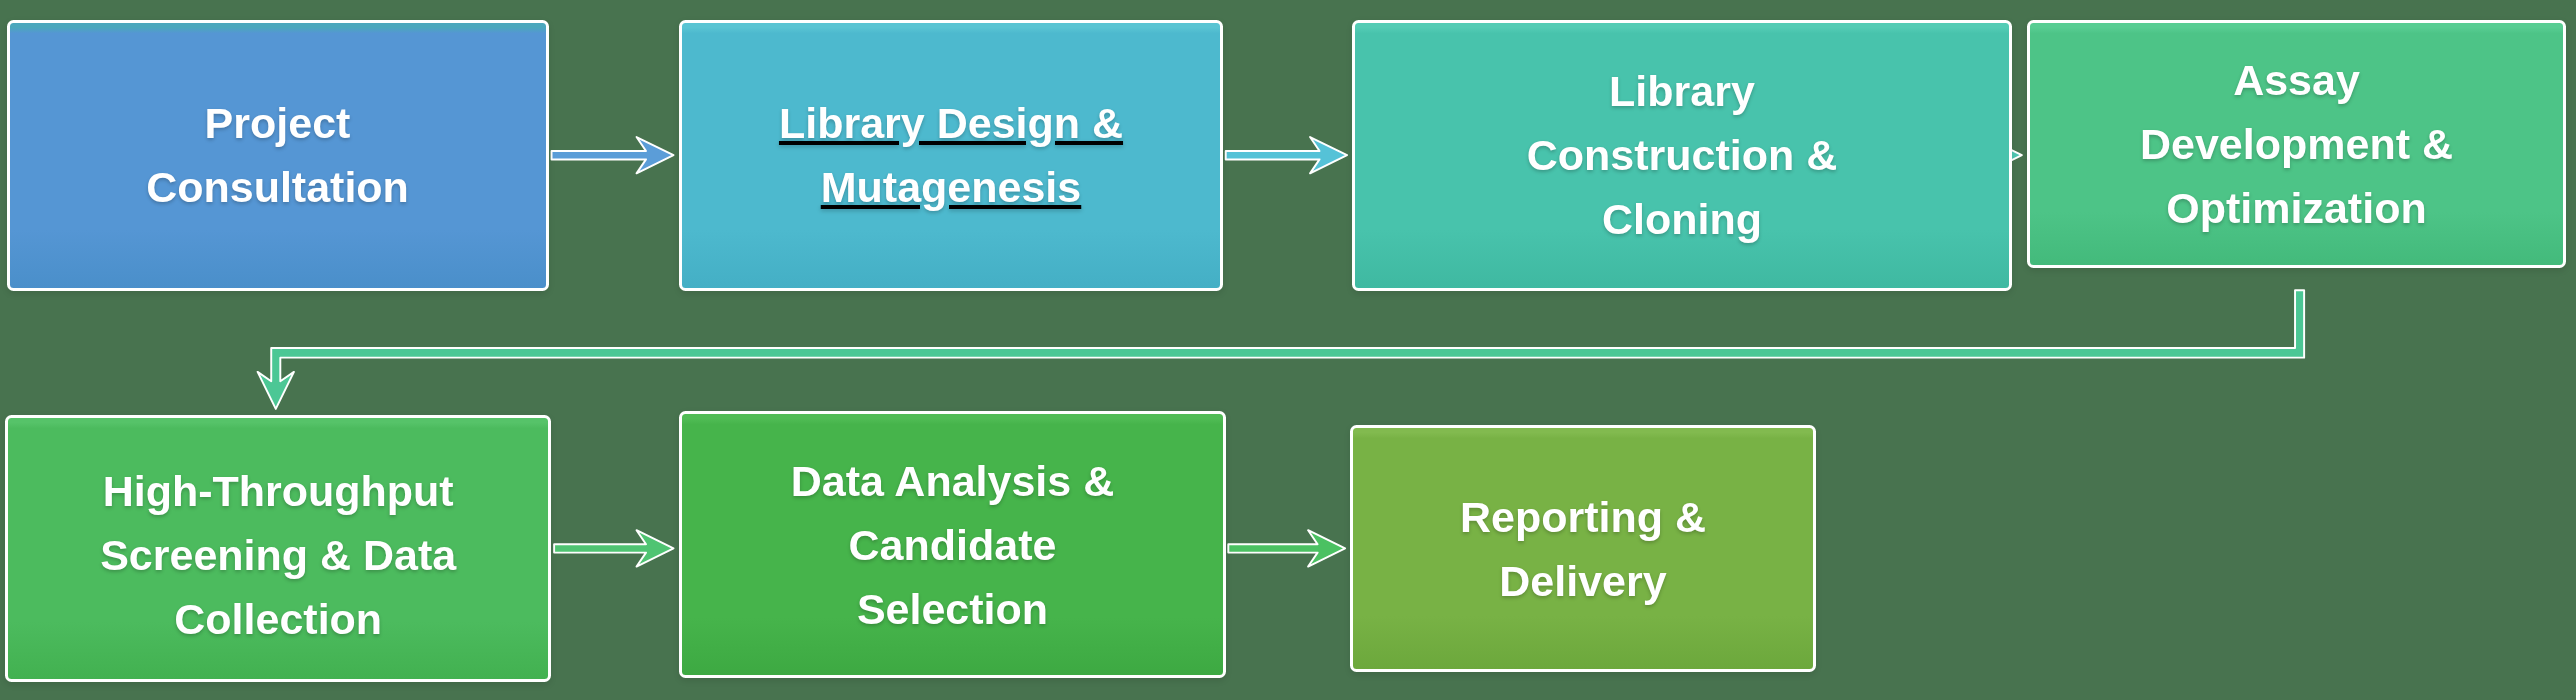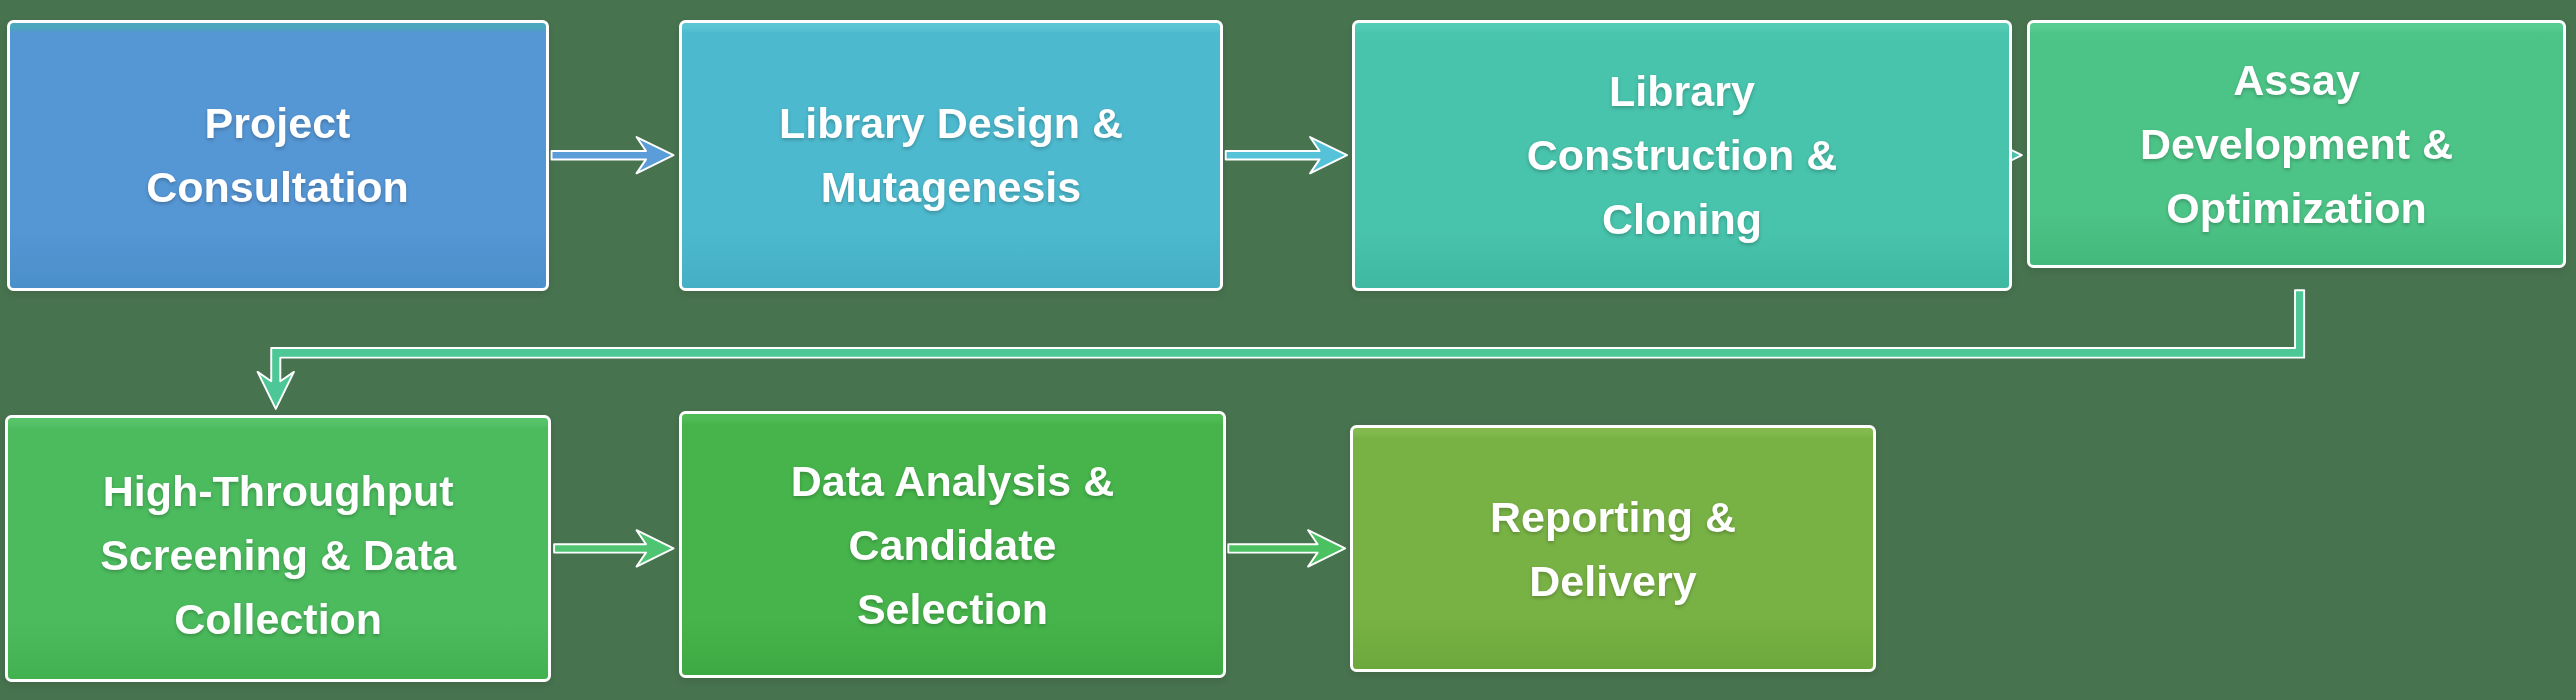--- a/index.html
+++ b/index.html
@@ -61,21 +61,21 @@
     <path class="conn" d="M 3537,447 L 3551,447 L 3551,551 L 432,551 L 432,587.3 L 453,573 L 425,630 L 397,573 L 418,587.3 L 418,536 L 3537,536 Z" fill="#4cc795"></path>
     <path class="conn" d="M 854,838.5 L 995.5892857142857,838.5 L 981,817 L 1038,845 L 981,873 L 995.5892857142857,851.5 L 854,851.5 Z" fill="#4fc472"></path>
     <path class="conn" d="M 1893,838.5 L 2030.5892857142858,838.5 L 2016,817 L 2073,845 L 2016,873 L 2030.5892857142858,851.5 L 1893,851.5 Z" fill="#4bc162"></path>
   </svg>
 
   <div class="step" style="left: 6.5px; top: 19.5px; width: 542px; height: 271px; background: linear-gradient(rgb(75, 167, 189) 0px, rgb(75, 167, 189) 4.5px, rgb(85, 150, 212) 10.4px, rgb(85, 150, 212) 78%, rgb(74, 143, 202) 100%); border-color: rgb(255, 255, 255);">
     <span class="step-label" style="color: rgb(255, 255, 255);">Project
 Consultation</span>
   </div>
 
-  <div class="step" style="left: 679px; top: 19.5px; width: 544px; height: 271px; background: linear-gradient(rgb(89, 196, 211) 0px, rgb(89, 196, 211) 4.5px, rgb(77, 185, 206) 10.4px, rgb(77, 185, 206) 78%, rgb(68, 175, 197) 100%); border-color: rgb(255, 255, 255);">
+  <div class="step" style="left: 679px; top: 19.5px; width: 544px; height: 271px; background: linear-gradient(rgb(89, 196, 211) 0px, rgb(89, 196, 211) 4.5px, rgb(77, 185, 206) 10.4px, rgb(77, 185, 206) 78%, rgb(68, 175, 197) 100%); border-color: rgb(255, 255, 255); text-decoration: underline;">
     <span class="step-label" style="color: rgb(255, 255, 255);">Library Design &amp;
 Mutagenesis</span>
   </div>
 
   <div class="step" style="left: 1352px; top: 19.5px; width: 660px; height: 271px; background: linear-gradient(rgb(84, 204, 181) 0px, rgb(84, 204, 181) 4.5px, rgb(72, 195, 172) 10.4px, rgb(72, 195, 172) 78%, rgb(63, 185, 161) 100%); border-color: rgb(255, 255, 255);">
     <span class="step-label" style="color: rgb(255, 255, 255);">Library
 Construction &amp;
 Cloning</span>
   </div>
 
@@ -90,19 +90,19 @@
 Screening &amp; Data
 Collection</span>
   </div>
 
   <div class="step" style="left: 679px; top: 411px; width: 547px; height: 267px; background: linear-gradient(rgb(80, 188, 85) 0px, rgb(80, 188, 85) 4.5px, rgb(70, 180, 75) 10.4px, rgb(70, 180, 75) 78%, rgb(61, 169, 66) 100%); border-color: rgb(255, 255, 255);">
     <span class="step-label" style="color: rgb(255, 255, 255);">Data Analysis &amp;
 Candidate
 Selection</span>
   </div>
 
-  <div class="step" style="left: 1350px; top: 425px; width: 526px; height: 247px; background: linear-gradient(rgb(130, 186, 79) 0px, rgb(130, 186, 79) 4.5px, rgb(120, 178, 69) 10.4px, rgb(120, 178, 69) 78%, rgb(108, 168, 60) 100%); border-color: rgb(255, 255, 255);">
+  <div class="step" style="left: 1350px; top: 425px; width: 466px; height: 247px; background: linear-gradient(rgb(130, 186, 79) 0px, rgb(130, 186, 79) 4.5px, rgb(120, 178, 69) 10.4px, rgb(120, 178, 69) 78%, rgb(108, 168, 60) 100%); border-color: rgb(255, 255, 255);">
     <span class="step-label" style="color: rgb(255, 255, 255);">Reporting &amp;
 Delivery</span>
   </div>
 
 </div>
 
 
 </body></html>

